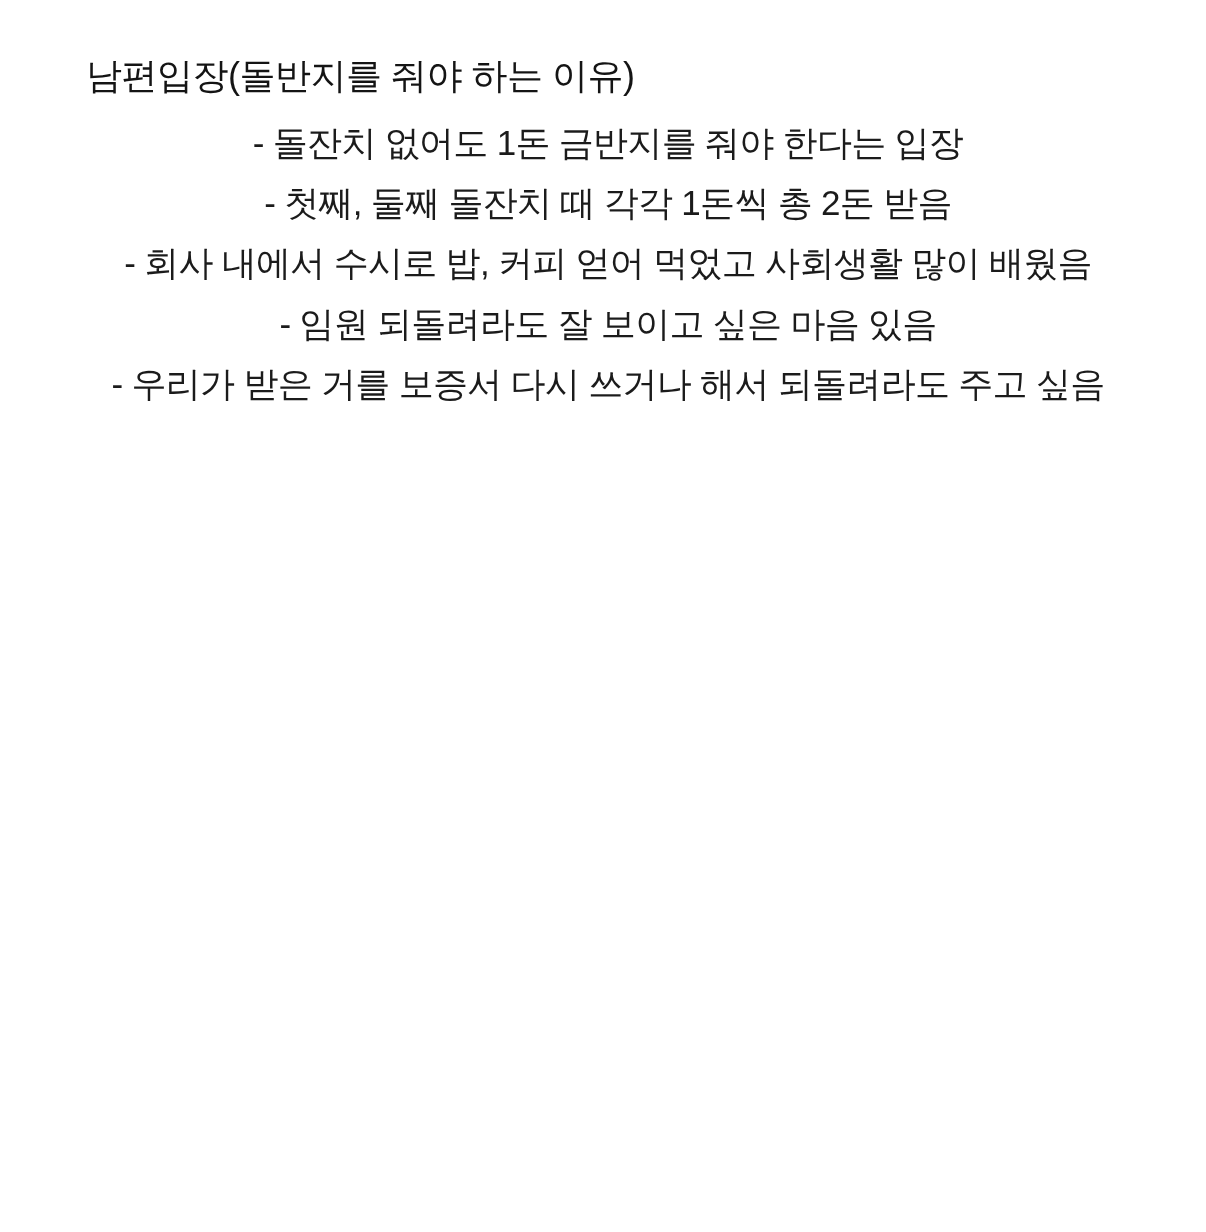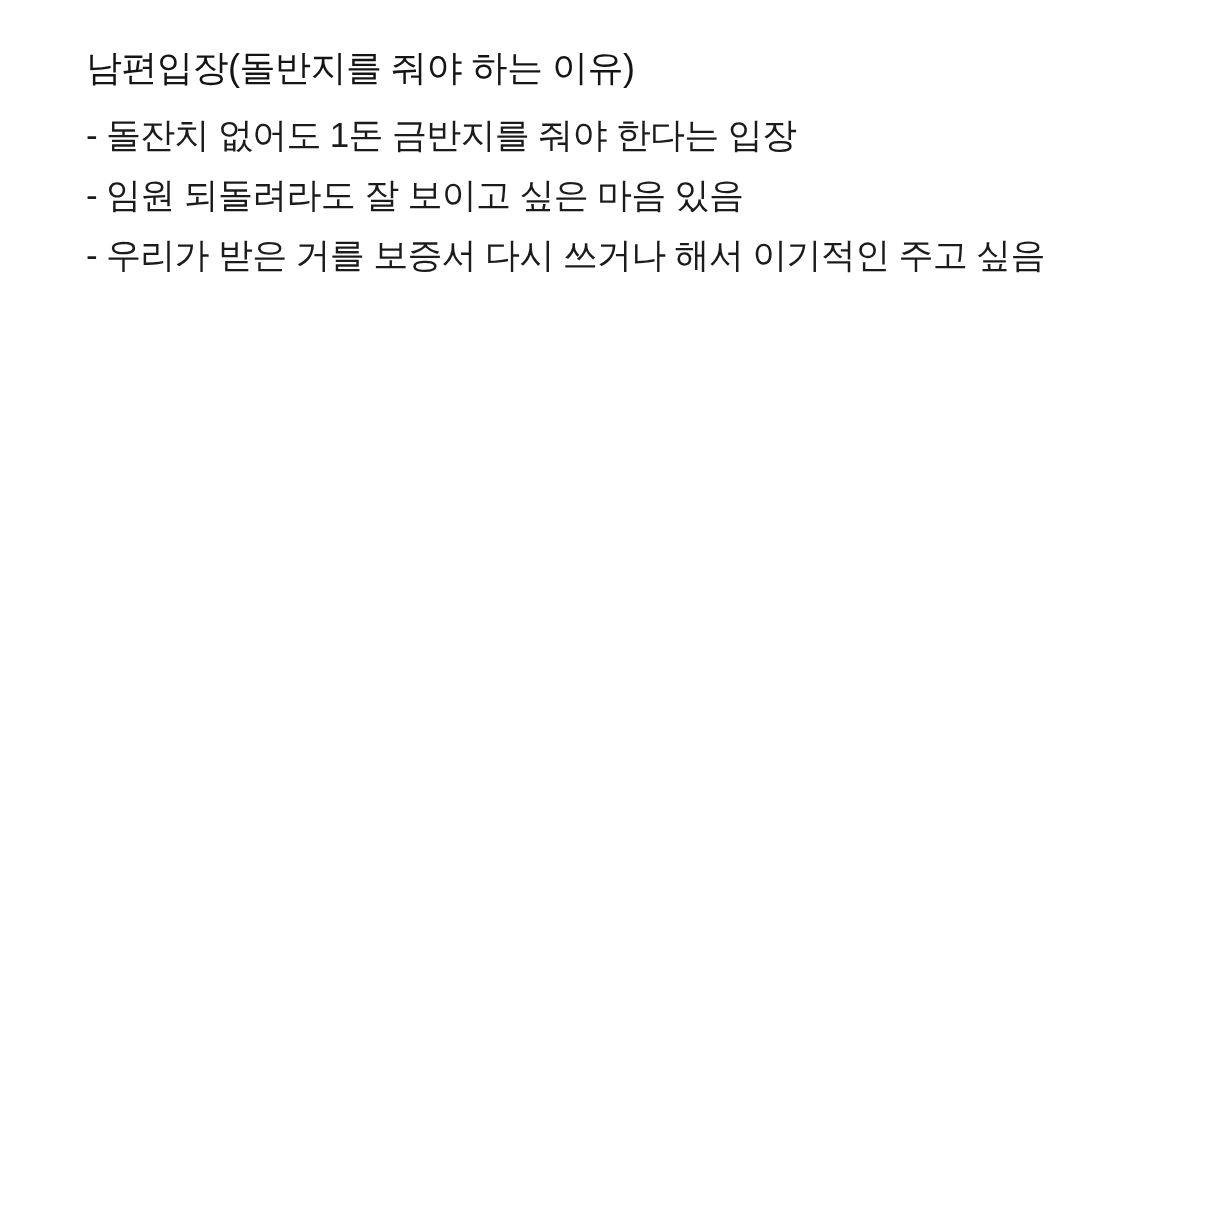--- a/index.html
+++ b/index.html
@@ -20,42 +20,45 @@
     box-sizing: border-box;
     padding: 38px 76px 0 86px;
     background: #ffffff;
   }
   .doc-title {
     font-size: 36px;
     line-height: 1.42;
     font-weight: 400;
     letter-spacing: -0.5px;
     color: #141414;
-    margin: 4px 0 12px 0;
+    margin: 12px 0 12px 0;
     white-space: nowrap;
   }
   .doc-body {
     margin: 0;
     padding: 0;
     list-style: none;
+    text-align: center;
   }
   .doc-line {
     font-size: 35px;
     line-height: 1.72;
     letter-spacing: -0.7px;
     color: #1b1b1b;
     margin: 0;
     padding: 0;
     word-break: keep-all;
     white-space: pre-wrap;
   }
 </style>
 </head>
 <body>
 
 <div class="page">
   <h1 class="doc-title">남편입장(돌반지를 줘야 하는 이유)</h1>
   <div class="doc-body">
     <p class="doc-line">- 돌잔치 없어도 1돈 금반지를 줘야 한다는 입장</p>
+    <p class="doc-line">- 첫째, 둘째 돌잔치 때 각각 1돈씩 총 2돈 받음</p>
+    <p class="doc-line">- 회사 내에서 수시로 밥, 커피 얻어 먹었고 사회생활 많이 배웠음</p>
     <p class="doc-line">- 임원 되돌려라도 잘 보이고 싶은 마음 있음</p>
-    <p class="doc-line">- 우리가 받은 거를 보증서 다시 쓰거나 해서 이기적인 주고 싶음</p>
+    <p class="doc-line">- 우리가 받은 거를 보증서 다시 쓰거나 해서 되돌려라도 주고 싶음</p>
   </div>
 </div>
 
 </body></html>

